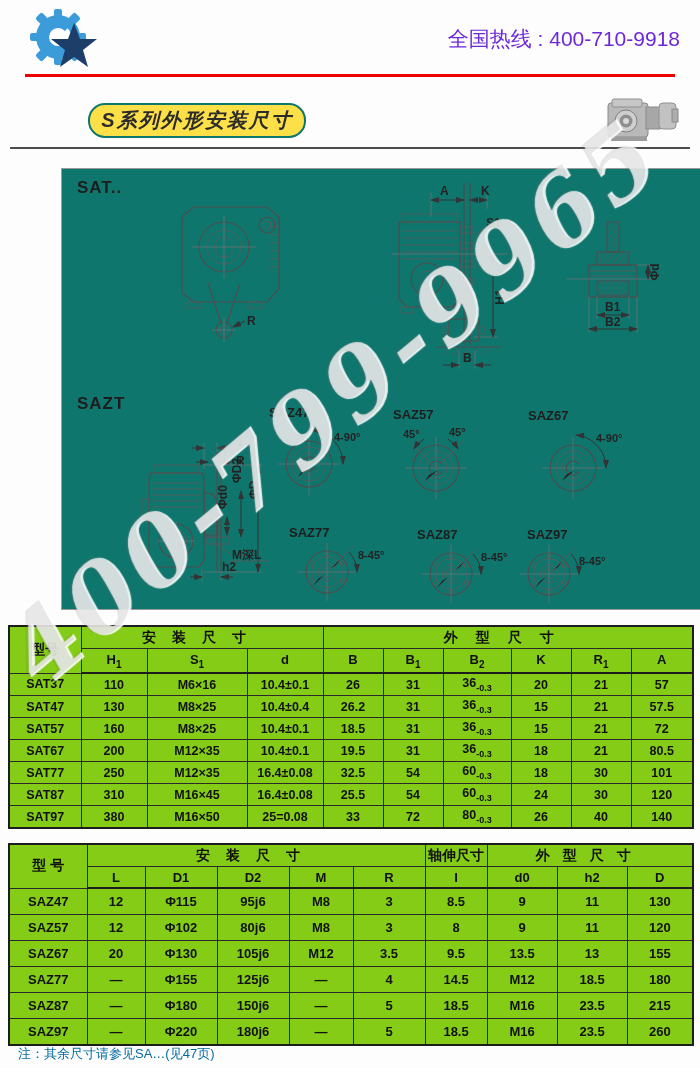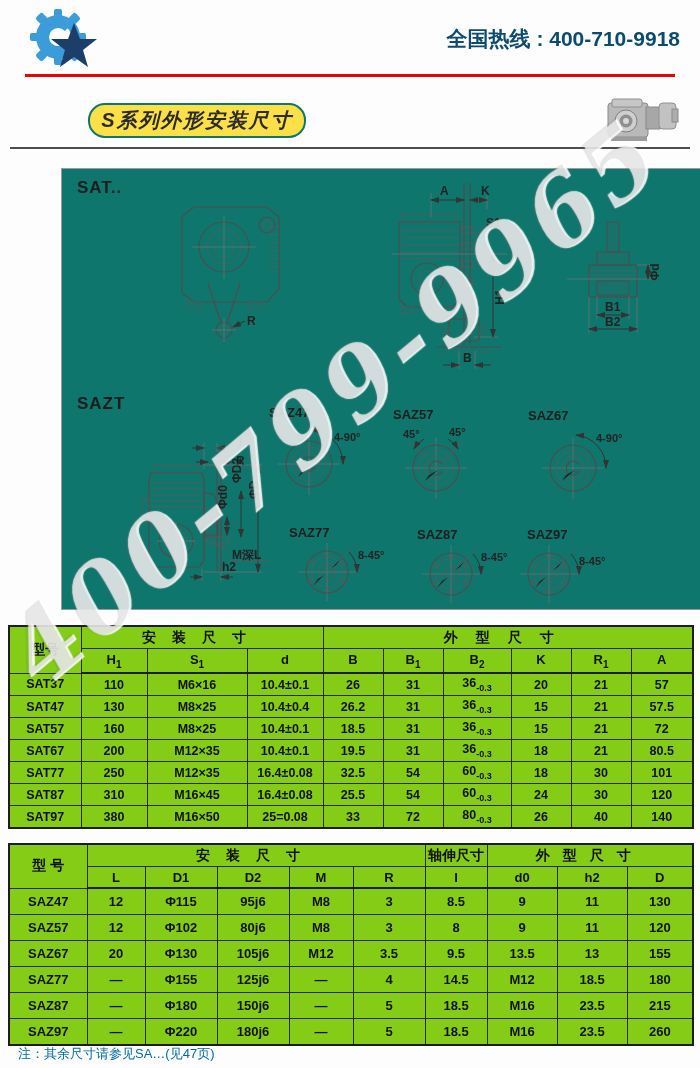--- a/index.html
+++ b/index.html
@@ -4,21 +4,21 @@
 <style>
   html,body{margin:0;padding:0;}
   body{
     width:700px;height:1068px;position:relative;overflow:hidden;
     background:#fdfdfd;font-family:"Liberation Sans",sans-serif;color:#111;
   }
   
   .header{position:absolute;top:4px;left:18px;right:14px;height:70px;display:flex;align-items:center;}
   .logo{width:96px;height:68px;flex:0 0 auto;}
   .company{font-size:29px;font-weight:700;color:#000;letter-spacing:1px;margin-left:2px;white-space:nowrap;}
-  .hotline{margin-left:auto;color:#0c4a6e;font-size:21px;font-weight:700;white-space:nowrap;padding-right:6px;}
+  .hotline{margin-left:auto;color:#6d28d9;font-size:21px;font-weight:400;white-space:nowrap;padding-right:6px;}
   .red-line{position:absolute;top:74px;left:25px;width:650px;height:3px;background:#ee0000;}
   
   .badge{position:absolute;top:103px;left:88px;width:214px;height:31px;border:2px solid #0f766e;
     border-radius:17px;display:flex;align-items:center;justify-content:center;background:#fde047;
     font-size:20px;font-weight:700;font-style:italic;color:#2b2b2b;letter-spacing:2px;}
   .thumb{position:absolute;top:93px;left:606px;width:74px;height:50px;}
   .dark-line{position:absolute;top:147px;left:10px;width:680px;height:2px;background:#4d4d4d;}
   
   .draw-box{position:absolute;top:168px;left:13px;width:673px;height:440px;border:1px solid #9a9a9a;background:#0f766e;z-index:1;margin-left:48px;}
   .draw-box svg{display:block;}

